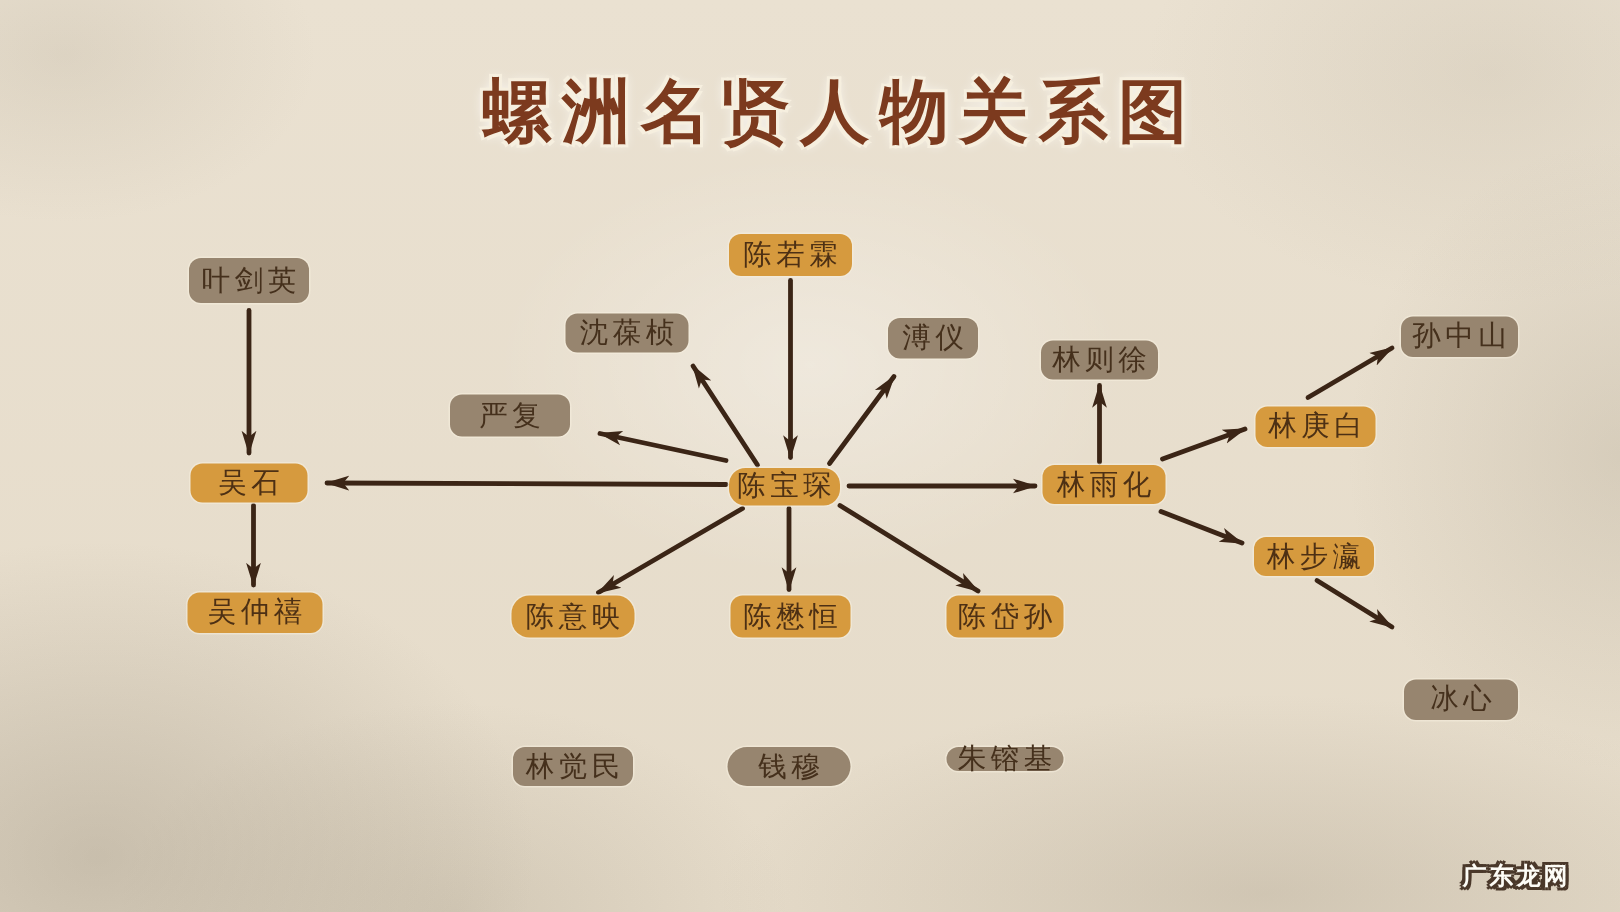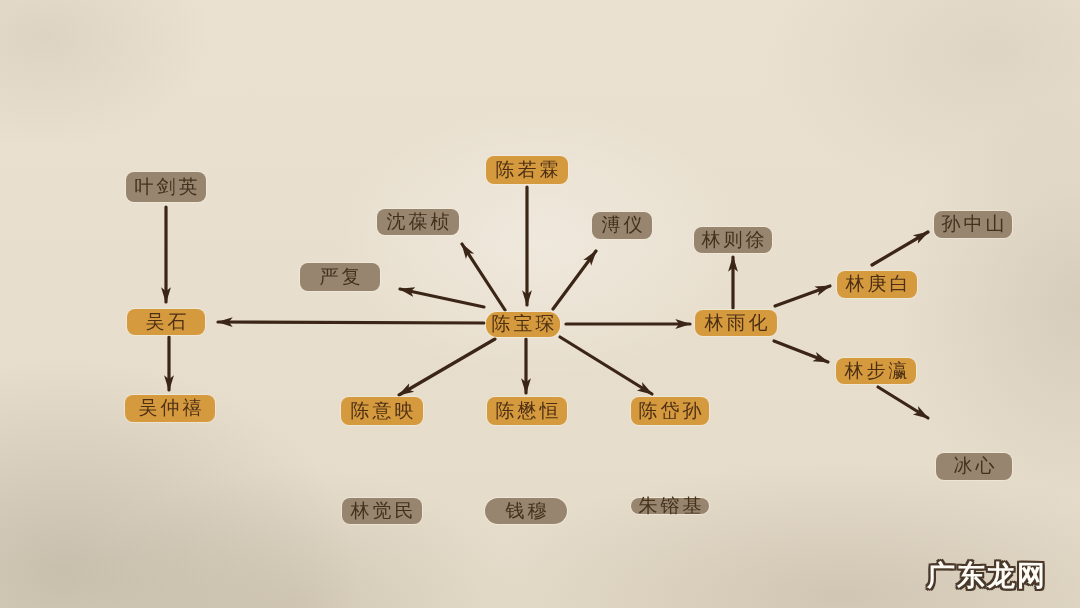--- a/index.html
+++ b/index.html
@@ -38,21 +38,21 @@
     color:#4d3014;
     box-shadow:0 0 0 1px rgba(246,239,222,0.55);
     white-space:nowrap;
   }
   .node.highlight{background:#d69a3e;text-align:center;}
   .node.secondary{background:#97856f;color:#45301c;}
   #edges-svg{position:absolute;left:0;top:0;width:1080px;height:608px;}
   .watermark{
     position:absolute;right:33px;bottom:13px;
     font-family:"Liberation Sans","DejaVu Sans",sans-serif;
-    font-size:28px;font-weight:bold;letter-spacing:2px;
+    font-size:16px;font-weight:bold;letter-spacing:2px;
     color:#fdfcf6;
     text-shadow:
       -2px -2px 0 #4a382a, 2px -2px 0 #4a382a,
       -2px  2px 0 #4a382a, 2px  2px 0 #4a382a,
       -2px  0   0 #4a382a, 2px  0   0 #4a382a,
        0   -2px 0 #4a382a, 0    2px 0 #4a382a;
   }
 </style>
 </head>
 <body>
@@ -74,35 +74,36 @@
       <line x1="566" y1="324" x2="690" y2="324" stroke="#3b2516" stroke-width="3.2" stroke-linecap="round" marker-end="url(#arrowhead)"></line>
       <line x1="495" y1="339" x2="399" y2="395" stroke="#3b2516" stroke-width="3.2" stroke-linecap="round" marker-end="url(#arrowhead)"></line>
       <line x1="526" y1="339" x2="526" y2="393" stroke="#3b2516" stroke-width="3.2" stroke-linecap="round" marker-end="url(#arrowhead)"></line>
       <line x1="560" y1="337" x2="652" y2="394" stroke="#3b2516" stroke-width="3.2" stroke-linecap="round" marker-end="url(#arrowhead)"></line>
       <line x1="733" y1="308" x2="733" y2="257" stroke="#3b2516" stroke-width="3.2" stroke-linecap="round" marker-end="url(#arrowhead)"></line>
       <line x1="775" y1="306" x2="830" y2="286" stroke="#3b2516" stroke-width="3.2" stroke-linecap="round" marker-end="url(#arrowhead)"></line>
       <line x1="872" y1="265" x2="928" y2="232" stroke="#3b2516" stroke-width="3.2" stroke-linecap="round" marker-end="url(#arrowhead)"></line>
       <line x1="774" y1="341" x2="828" y2="362" stroke="#3b2516" stroke-width="3.2" stroke-linecap="round" marker-end="url(#arrowhead)"></line>
       <line x1="878" y1="387" x2="928" y2="418" stroke="#3b2516" stroke-width="3.2" stroke-linecap="round" marker-end="url(#arrowhead)"></line>
     </svg>
+  <h1 class="title">螺洲名贤人物关系图</h1>
   <div id="nodes">
       <div class="node secondary" style="left: 126px; top: 172px; width: 80px; height: 30px;">叶剑英</div>
       <div class="node secondary" style="left: 377px; top: 209px; width: 82px; height: 26px;">沈葆桢</div>
       <div class="node highlight" style="left: 486px; top: 156px; width: 82px; height: 28px;">陈若霖</div>
       <div class="node secondary" style="left: 592px; top: 211.5px; width: 60px; height: 27px;">溥仪</div>
       <div class="node secondary" style="left: 694px; top: 227px; width: 78px; height: 26px;">林则徐</div>
       <div class="node secondary" style="left: 934px; top: 210.5px; width: 78px; height: 27px;">孙中山</div>
       <div class="node secondary" style="left: 300px; top: 263px; width: 80px; height: 28px;">严复</div>
       <div class="node highlight" style="left: 837px; top: 270.5px; width: 80px; height: 27px;">林庚白</div>
       <div class="node highlight" style="left: 127px; top: 309px; width: 78px; height: 26px;">吴石</div>
       <div class="node highlight" style="left: 486px; top: 311.5px; width: 74px; height: 25px; border-radius: 11px;">陈宝琛</div>
       <div class="node highlight" style="left: 695px; top: 310px; width: 82px; height: 26px;">林雨化</div>
       <div class="node highlight" style="left: 836px; top: 358px; width: 80px; height: 26px;">林步瀛</div>
       <div class="node highlight" style="left: 125px; top: 394.5px; width: 90px; height: 27px;">吴仲禧</div>
-      <div class="node highlight" style="left: 341px; top: 397px; width: 82px; height: 28px;">陈意映</div>
+      <div class="node highlight" style="left: 341px; top: 397px; width: 82px; height: 28px; border-radius: 12px;">陈意映</div>
       <div class="node highlight" style="left: 487px; top: 397px; width: 80px; height: 28px;">陈懋恒</div>
       <div class="node highlight" style="left: 631px; top: 397px; width: 78px; height: 28px;">陈岱孙</div>
       <div class="node secondary" style="left: 936px; top: 416.5px; width: 76px; height: 27px; margin-top: 36px;">冰心</div>
       <div class="node secondary" style="left: 342px; top: 498px; width: 80px; height: 26px;">林觉民</div>
       <div class="node secondary" style="left: 485px; top: 498px; width: 82px; height: 26px; border-radius: 13px;">钱穆</div>
       <div class="node secondary" style="left: 631px; top: 498px; width: 78px; height: 16px;">朱镕基</div>
     </div>
   <div class="watermark">广东龙网</div>
 </div>
 

